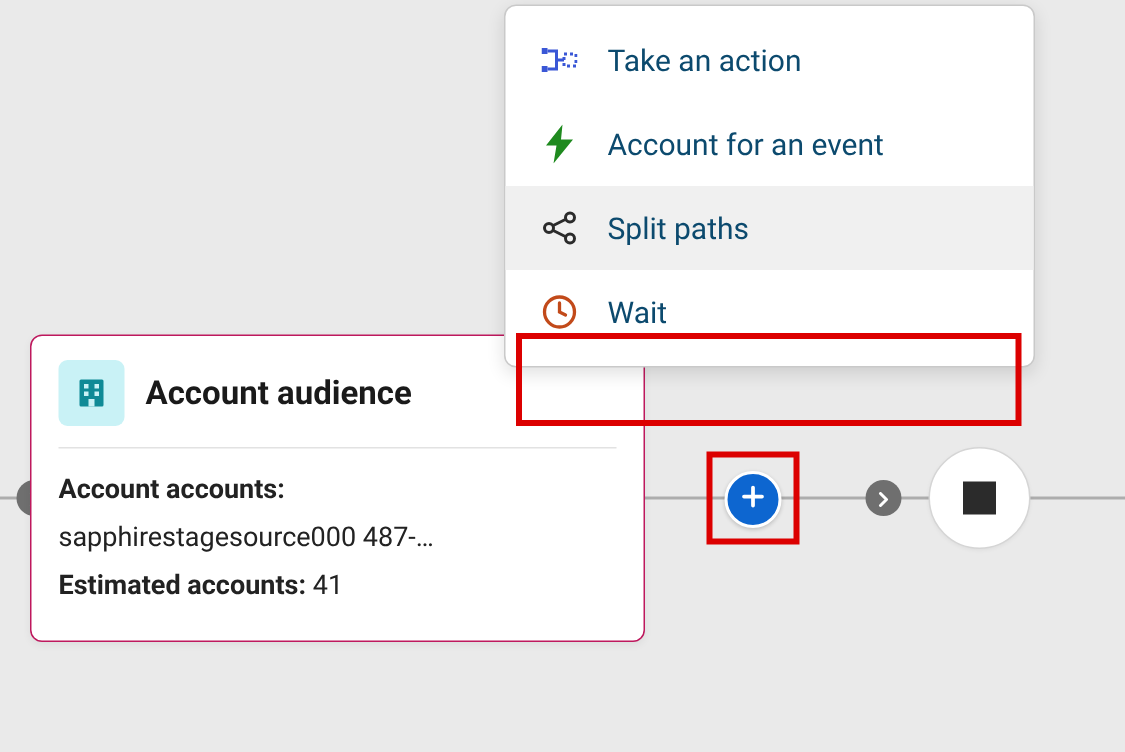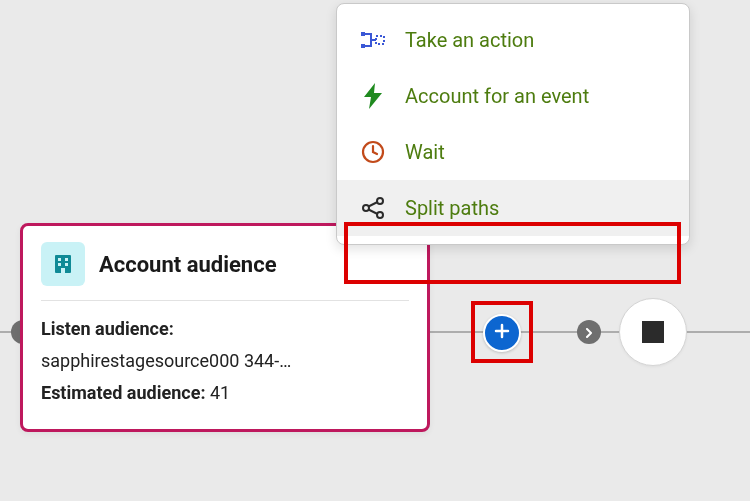--- a/index.html
+++ b/index.html
@@ -22,21 +22,21 @@
       background: #adadad;
     }
 
     
     .node-card {
       position: absolute;
       left: 20px;
       top: 223px;
       width: 410px;
       background: #fff;
-      border: 3px solid #be185d;
+      border: 1px solid #be185d;
       border-radius: 8px;
       box-shadow: 0 2px 6px rgba(0,0,0,0.06);
       padding: 16px 18px 18px 18px;
     }
     .node-header {
       display: flex;
       align-items: center;
       gap: 14px;
       padding-bottom: 14px;
       border-bottom: 1px solid #e2e2e2;
@@ -152,21 +152,21 @@
       border-radius: 8px;
       box-shadow: 0 4px 12px rgba(0,0,0,0.12);
       padding: 8px 0;
     }
     .menu-item {
       display: flex;
       align-items: center;
       gap: 18px;
       padding: 14px 22px;
       font-size: 20px;
-      color: #4d7c0f;
+      color: #0c4a6e;
       cursor: pointer;
     }
     .menu-item:hover, .menu-item.hovered {
       background: #f0f0f0;
     }
     .menu-icon {
       width: 28px;
       height: 28px;
       display: flex;
       align-items: center;
@@ -205,27 +205,27 @@
         <rect x="14" y="6" width="3" height="3" fill="#c9f2f6"></rect>
         <rect x="7" y="11" width="3" height="3" fill="#c9f2f6"></rect>
         <rect x="14" y="11" width="3" height="3" fill="#c9f2f6"></rect>
         <rect x="10" y="16" width="4" height="5" fill="#c9f2f6"></rect>
       </svg>
     </div>
     <div class="node-title">Account audience</div>
   </div>
   <div class="node-body">
     <div class="row">
-      <span class="label">Listen audience:</span>
+      <span class="label">Account accounts:</span>
     </div>
     <div class="row">
-      <span class="value">sapphirestagesource000 344-…</span>
+      <span class="value">sapphirestagesource000 487-…</span>
     </div>
     <div class="row">
-      <span class="label">Estimated audience:</span>
+      <span class="label">Estimated accounts:</span>
       <span class="value">41</span>
     </div>
   </div>
 </div>
 
 <div class="add-node">
   <span>
     <svg width="16" height="16" viewBox="0 0 16 16">
         <path d="M8 2 V14 M2 8 H14" stroke="#fff" stroke-width="2.5" stroke-linecap="round"></path>
       </svg>
@@ -259,34 +259,34 @@
     <span>Take an action</span>
   </div>
   <div class="menu-item">
     <span class="menu-icon">
       <svg width="18" height="26" viewBox="0 0 18 26">
           <path d="M11 0 L0 14 H7 L5 26 L18 10 H10 Z" fill="#1f8a1f"></path>
         </svg>
     </span>
     <span>Account for an event</span>
   </div>
-  <div class="menu-item">
-    <span class="menu-icon">
-      <svg width="24" height="24" viewBox="0 0 24 24">
-          <circle cx="12" cy="12" r="10" stroke="#c24a1a" stroke-width="2.2" fill="none"></circle>
-          <path d="M12 6 V12 L16 14" stroke="#c24a1a" stroke-width="2.2" fill="none" stroke-linecap="round"></path>
-        </svg>
-    </span>
-    <span>Wait</span>
-  </div>
   <div class="menu-item hovered">
     <span class="menu-icon">
       <svg width="24" height="24" viewBox="0 0 24 24">
         <circle cx="5" cy="12" r="3" stroke="#2b2b2b" stroke-width="2" fill="none"></circle>
         <circle cx="19" cy="5" r="3" stroke="#2b2b2b" stroke-width="2" fill="none"></circle>
         <circle cx="19" cy="19" r="3" stroke="#2b2b2b" stroke-width="2" fill="none"></circle>
         <path d="M7.5 10.5 L16.5 6 M7.5 13.5 L16.5 18" stroke="#2b2b2b" stroke-width="2"></path>
       </svg>
     </span>
     <span>Split paths</span>
   </div>
+  <div class="menu-item">
+    <span class="menu-icon">
+      <svg width="24" height="24" viewBox="0 0 24 24">
+          <circle cx="12" cy="12" r="10" stroke="#c24a1a" stroke-width="2.2" fill="none"></circle>
+          <path d="M12 6 V12 L16 14" stroke="#c24a1a" stroke-width="2.2" fill="none" stroke-linecap="round"></path>
+        </svg>
+    </span>
+    <span>Wait</span>
+  </div>
 </div>
 <div class="split-highlight"></div>
 
 </body></html>

